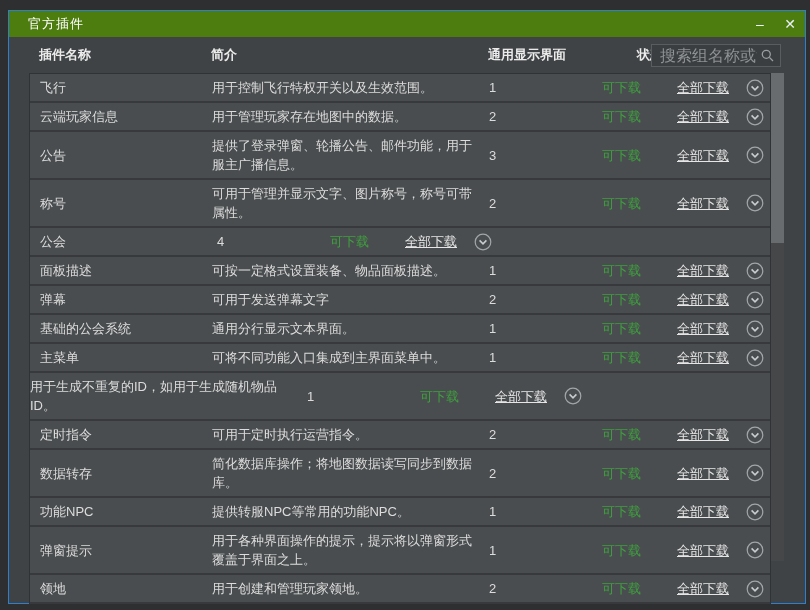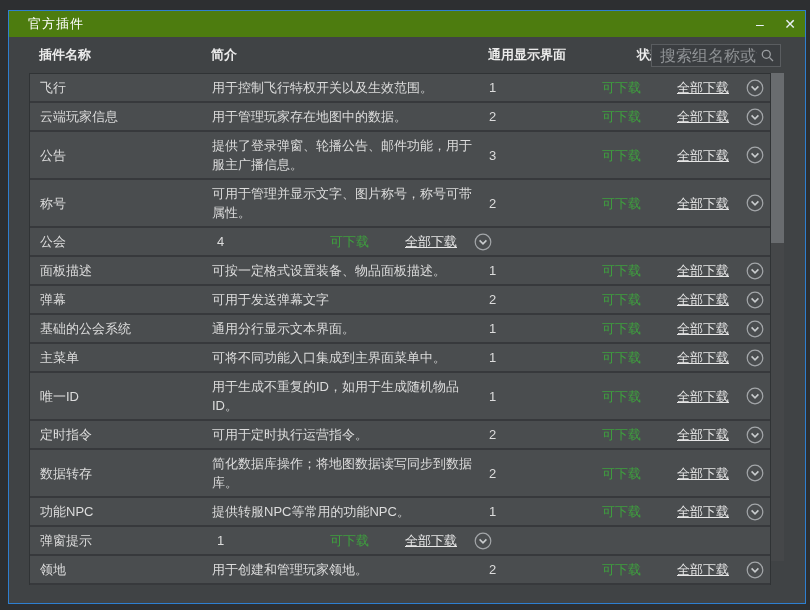--- a/index.html
+++ b/index.html
@@ -246,21 +246,20 @@
       <span style="display:flex;">
         <svg width="18" height="18" viewBox="0 0 18 18">
           <circle cx="9" cy="9" r="7.8" fill="none" stroke="#a3a6a9" stroke-width="1.2"></circle>
           <path d="M5.6 7.4 L9 10.8 L12.4 7.4" fill="none" stroke="#c9ccce" stroke-width="1.6"></path>
         </svg>
       </span>
     </button>
   </div>
 
   <div class="row">
-    <div class="cell c-name">唯一ID</div>
     <div class="cell c-desc">用于生成不重复的ID，如用于生成随机物品ID。</div>
     <div class="cell c-count">1</div>
     <div class="cell c-status">可下载</div>
     <a class="cell c-download">全部下载</a>
     <button class="expand-btn">
       <span style="display:flex;">
         <svg width="18" height="18" viewBox="0 0 18 18">
           <circle cx="9" cy="9" r="7.8" fill="none" stroke="#a3a6a9" stroke-width="1.2"></circle>
           <path d="M5.6 7.4 L9 10.8 L12.4 7.4" fill="none" stroke="#c9ccce" stroke-width="1.6"></path>
         </svg>
@@ -311,20 +310,21 @@
         <svg width="18" height="18" viewBox="0 0 18 18">
           <circle cx="9" cy="9" r="7.8" fill="none" stroke="#a3a6a9" stroke-width="1.2"></circle>
           <path d="M5.6 7.4 L9 10.8 L12.4 7.4" fill="none" stroke="#c9ccce" stroke-width="1.6"></path>
         </svg>
       </span>
     </button>
   </div>
 
   <div class="row">
     <div class="cell c-name">弹窗提示</div>
+    <div class="cell c-desc">用于各种界面操作的提示，提示将以弹窗形式覆盖于界面之上。</div>
     <div class="cell c-count">1</div>
     <div class="cell c-status">可下载</div>
     <a class="cell c-download">全部下载</a>
     <button class="expand-btn">
       <span style="display:flex;">
         <svg width="18" height="18" viewBox="0 0 18 18">
           <circle cx="9" cy="9" r="7.8" fill="none" stroke="#a3a6a9" stroke-width="1.2"></circle>
           <path d="M5.6 7.4 L9 10.8 L12.4 7.4" fill="none" stroke="#c9ccce" stroke-width="1.6"></path>
         </svg>
       </span>

